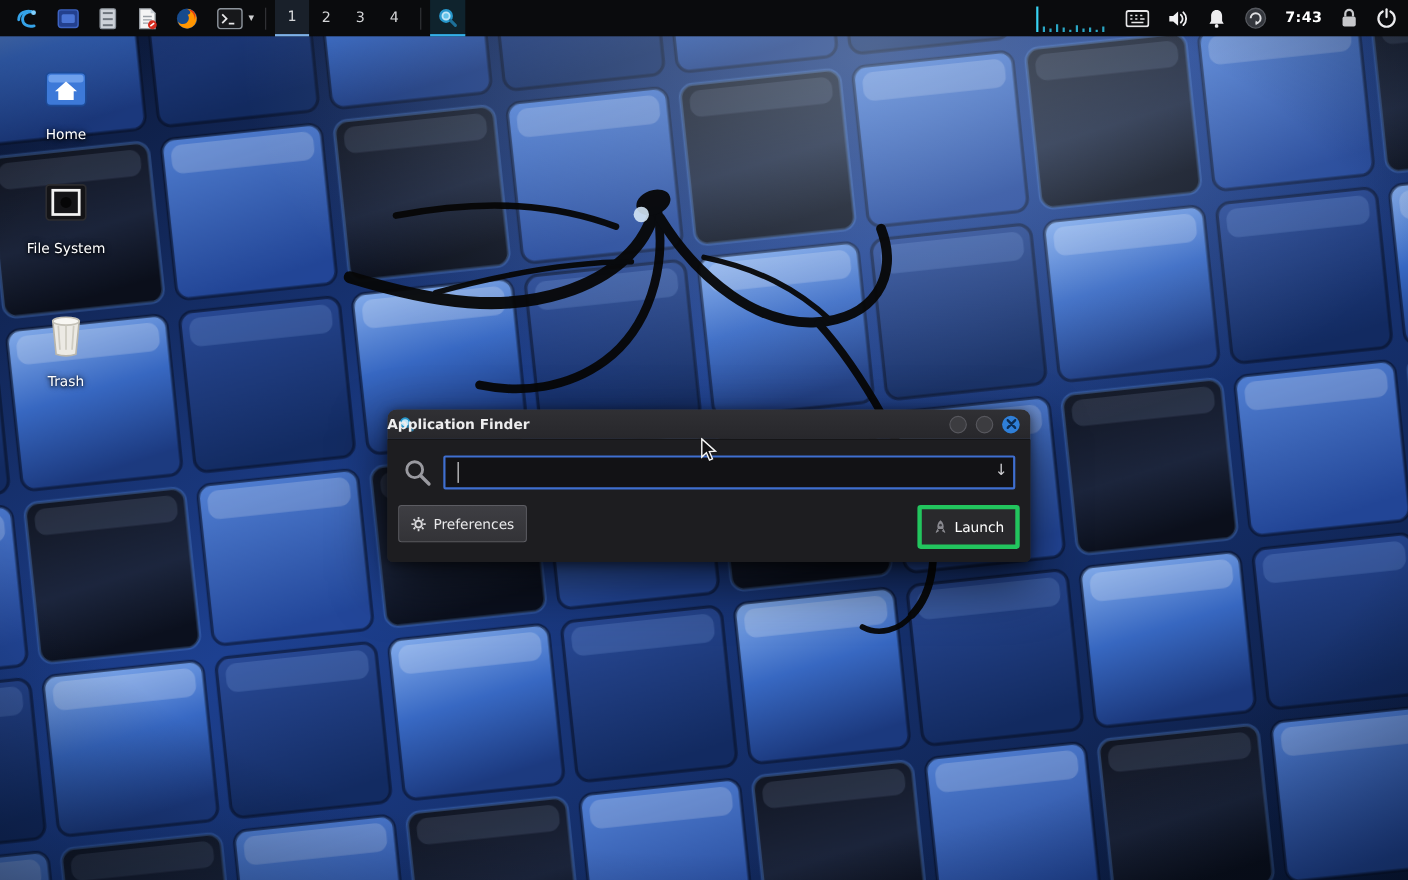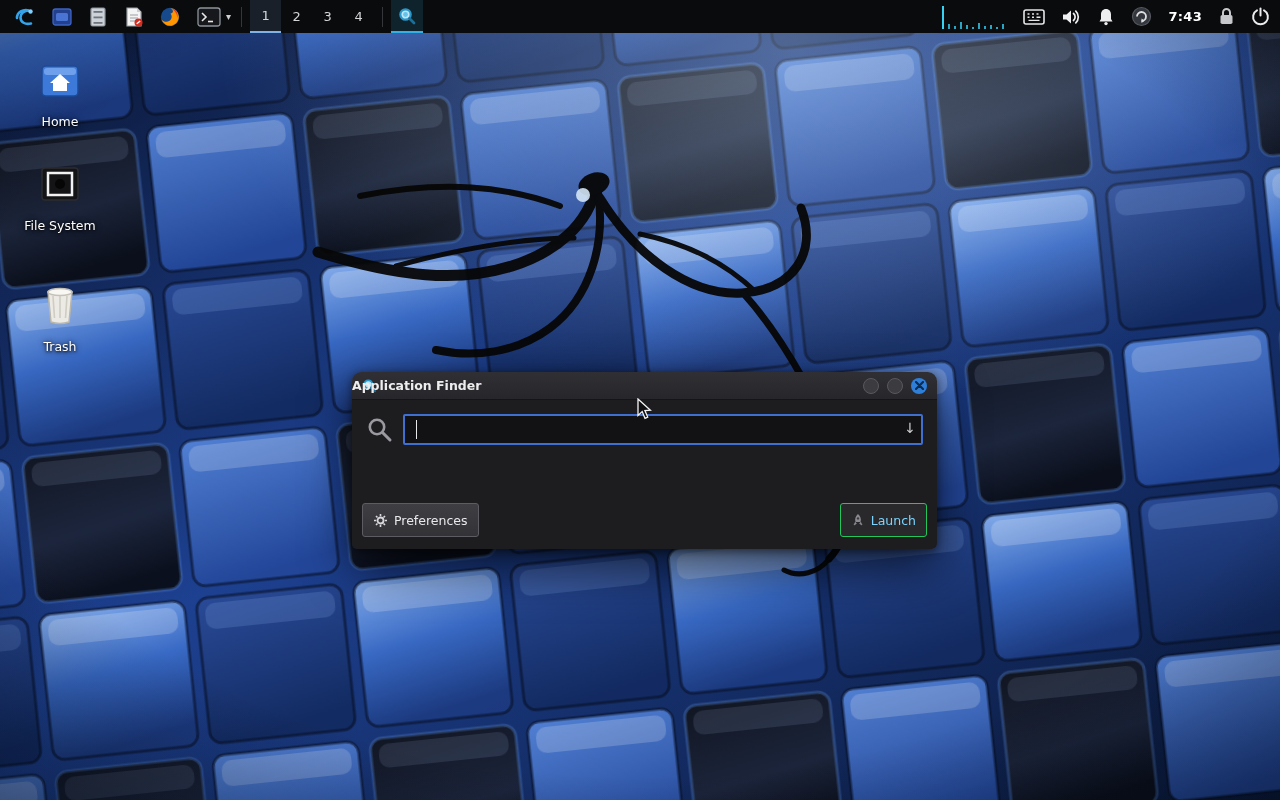--- a/index.html
+++ b/index.html
@@ -46,23 +46,23 @@
   .fbody{background:#1d1d20;border-radius:0 0 5px 5px;padding:14px 10px 12px 10px;}
   .searchrow{display:flex;align-items:center;gap:10px;padding:0 4px;}
   .inputwrap{position:relative;flex:1;height:31px;}
   .search-input{width:100%;height:31px;box-sizing:border-box;background:#121215;
                 border:2px solid #3f6fd0;border-radius:2px;color:#e8e8ea;font-size:13px;
                 padding:0 24px 0 12px;outline:none;font-family:"DejaVu Sans",sans-serif;}
   .caret{position:absolute;left:13px;top:6px;width:1px;height:19px;background:#e8e8ea;}
   .droparrow{position:absolute;right:7px;top:6px;color:#cfcfd3;font-size:14px;cursor:pointer;}
   .btnrow{display:flex;margin-top:14px;}
   .btn{display:flex;align-items:center;gap:6px;height:27px;padding:16px 10px;border-radius:3px;
-       font-size:12.5px;font-family:"DejaVu Sans",sans-serif;cursor:pointer;margin-top:44px;}
+       font-size:12.5px;font-family:"DejaVu Sans",sans-serif;cursor:pointer;}
   .btn.pref{background:linear-gradient(#3e3e43,#333337);border:1px solid #5c5c62;color:#e9e9eb;}
-  .btn.launch{margin-left:auto;background:#29292c;border:1px solid #22c55e;color:#7dd3fc;cursor:default;}
+  .btn.launch{margin-left:auto;background:#29292c;border:4px solid #22c55e;color:#ffffff;cursor:default;}
 
   
   .cursor{position:absolute;left:637px;top:398px;z-index:99;pointer-events:none;}
 </style>
 </head>
 <body>
 
 <div class="root">
 
   <svg class="wallpaper" viewBox="0 0 1280 800" preserveAspectRatio="none">

